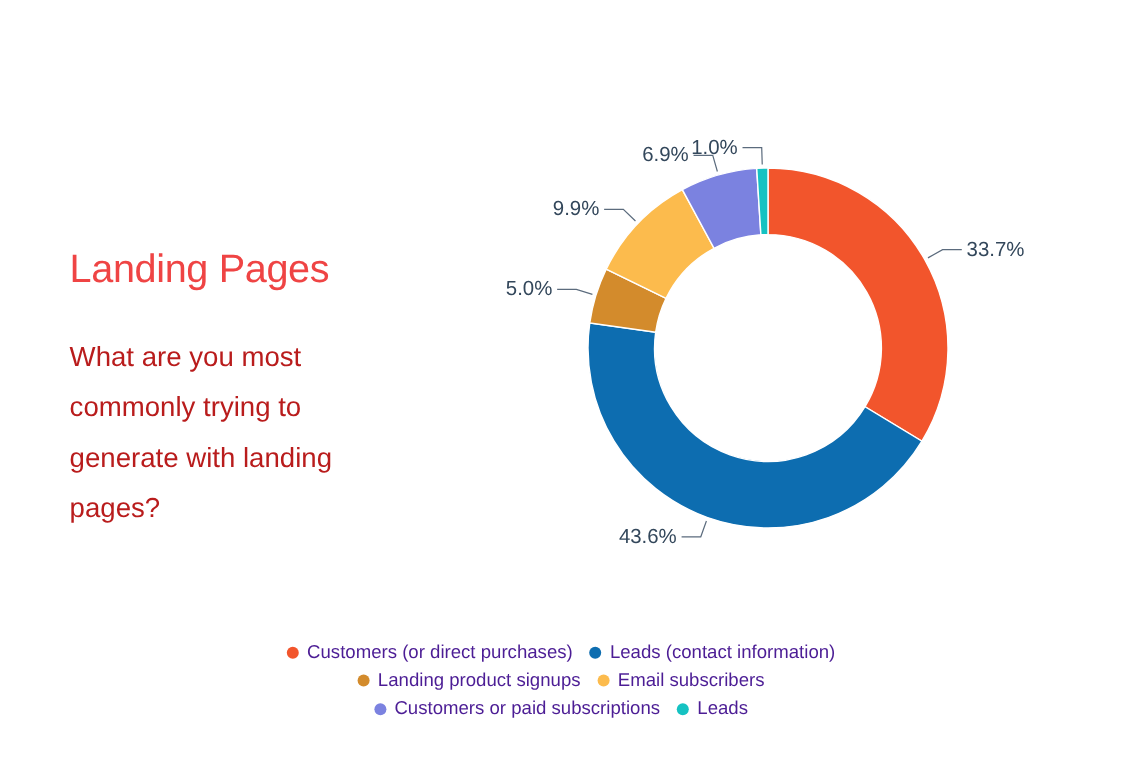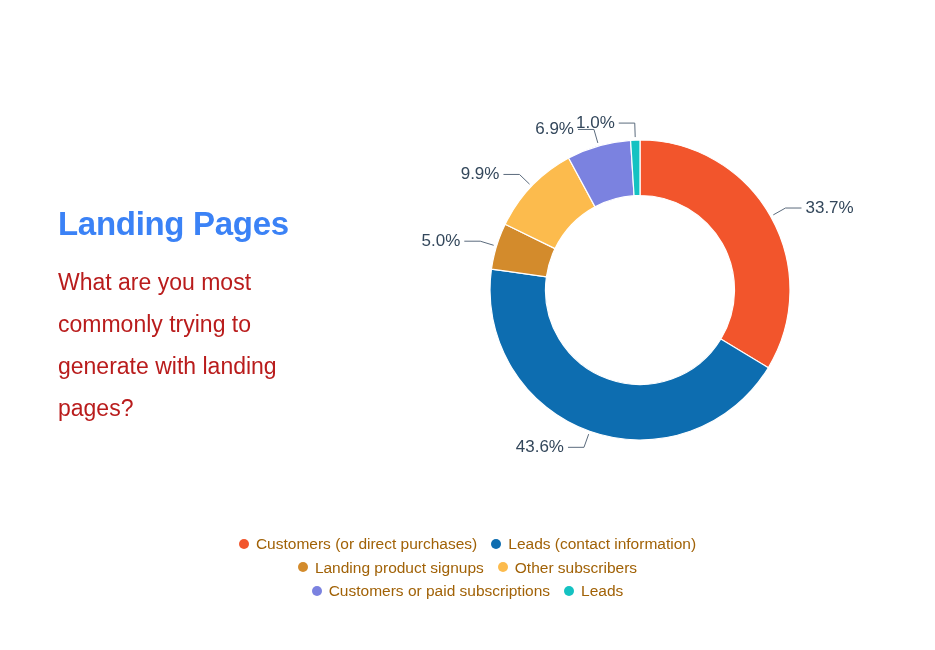--- a/index.html
+++ b/index.html
@@ -21,24 +21,24 @@
   }
   
   #text-panel {
     position: absolute;
     left: 58px;
     top: 206px;
     width: 300px;
   }
   #page-title {
     font-size: 33px;
-    font-weight: bold;
-    color: #3b82f6;
+    font-weight: normal;
+    color: #ef4444;
     letter-spacing: -0.3px;
-    margin: 0 0 20px 0;
+    margin: 0 0 35px 0;
     line-height: 1.1;
   }
   #question-text {
     font-size: 23px;
     font-weight: 400;
     color: #b91c1c;
     line-height: 1.82;
     margin: 0;
     max-width: 280px;
   }
@@ -88,21 +88,21 @@
   }
   .legend-dot {
     width: 10px;
     height: 10px;
     border-radius: 50%;
     margin-right: 7px;
     flex: none;
   }
   .legend-label {
     font-size: 15.5px;
-    color: #a16207;
+    color: #4c1d95;
     white-space: nowrap;
     line-height: 1;
   }
 </style>
 </head>
 <body>
 
 <div id="canvas">
 
   <div id="text-panel">
@@ -150,21 +150,21 @@
           <span class="legend-label">Leads (contact information)</span>
         </div>
       </div>
       <div class="legend-row">
         <div class="legend-item">
           <span class="legend-dot" style="background: rgb(211, 139, 44);"></span>
           <span class="legend-label">Landing product signups</span>
         </div>
         <div class="legend-item">
           <span class="legend-dot" style="background: rgb(252, 187, 77);"></span>
-          <span class="legend-label">Other subscribers</span>
+          <span class="legend-label">Email subscribers</span>
         </div>
       </div>
       <div class="legend-row">
         <div class="legend-item">
           <span class="legend-dot" style="background: rgb(123, 130, 224);"></span>
           <span class="legend-label">Customers or paid subscriptions</span>
         </div>
         <div class="legend-item">
           <span class="legend-dot" style="background: rgb(21, 194, 194);"></span>
           <span class="legend-label">Leads</span>

